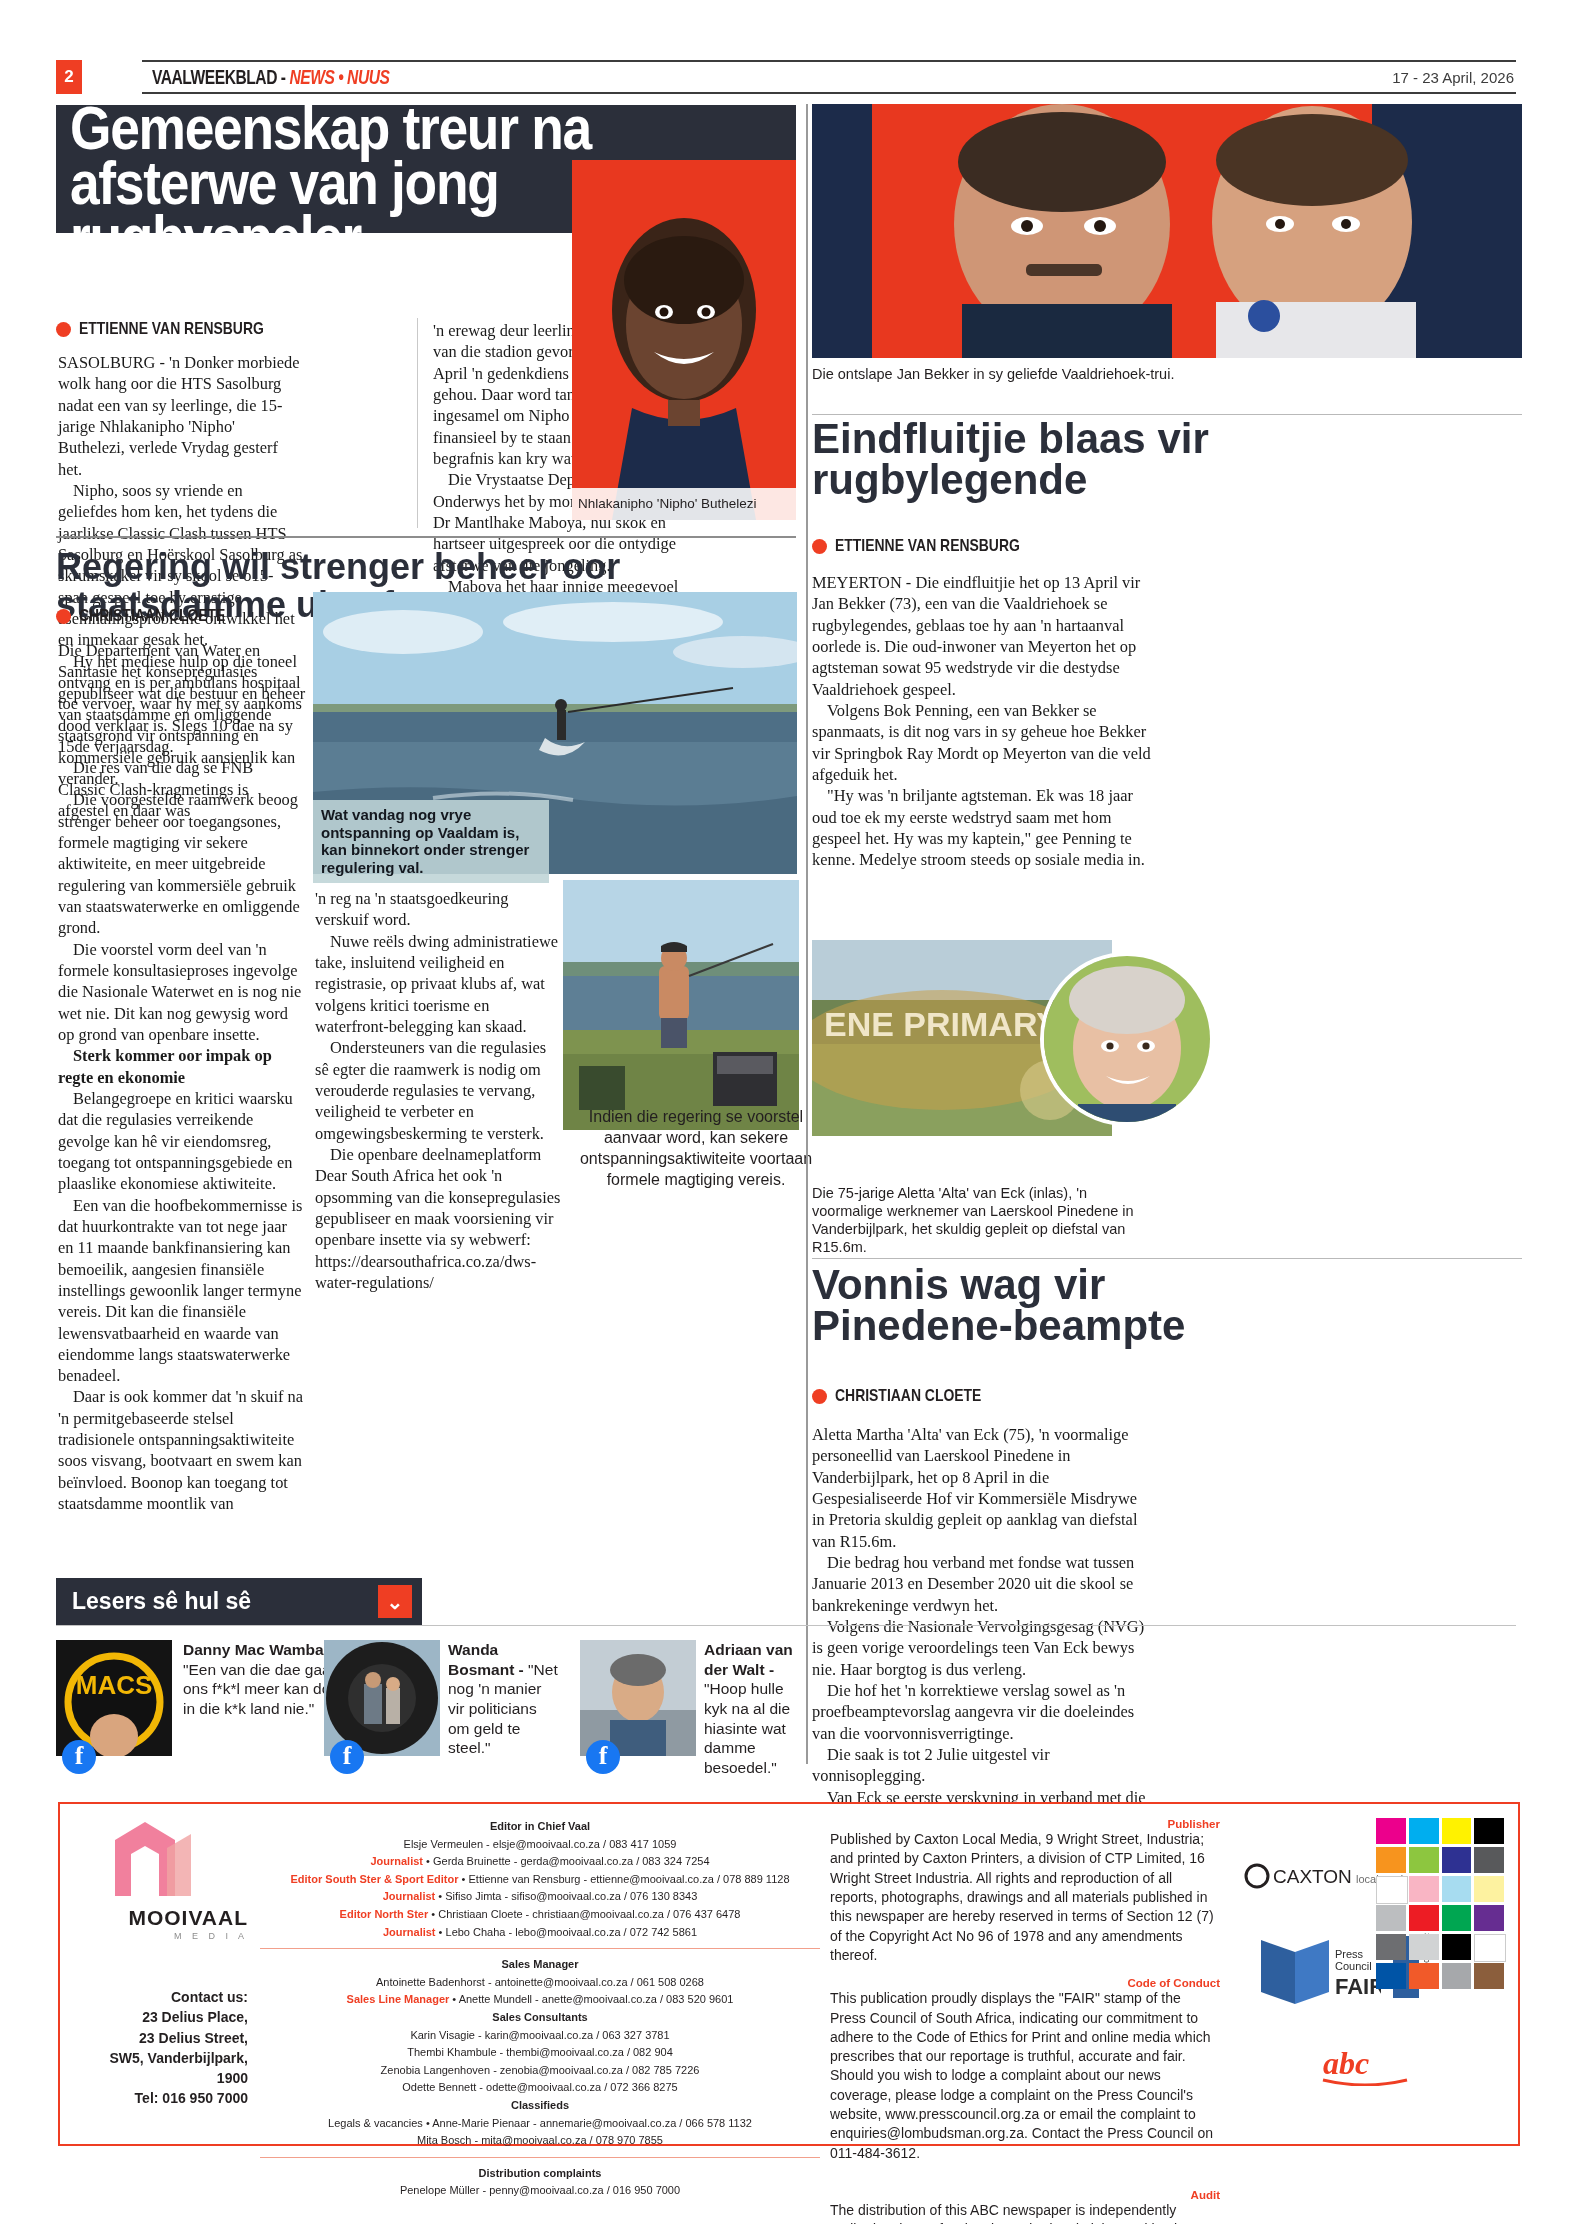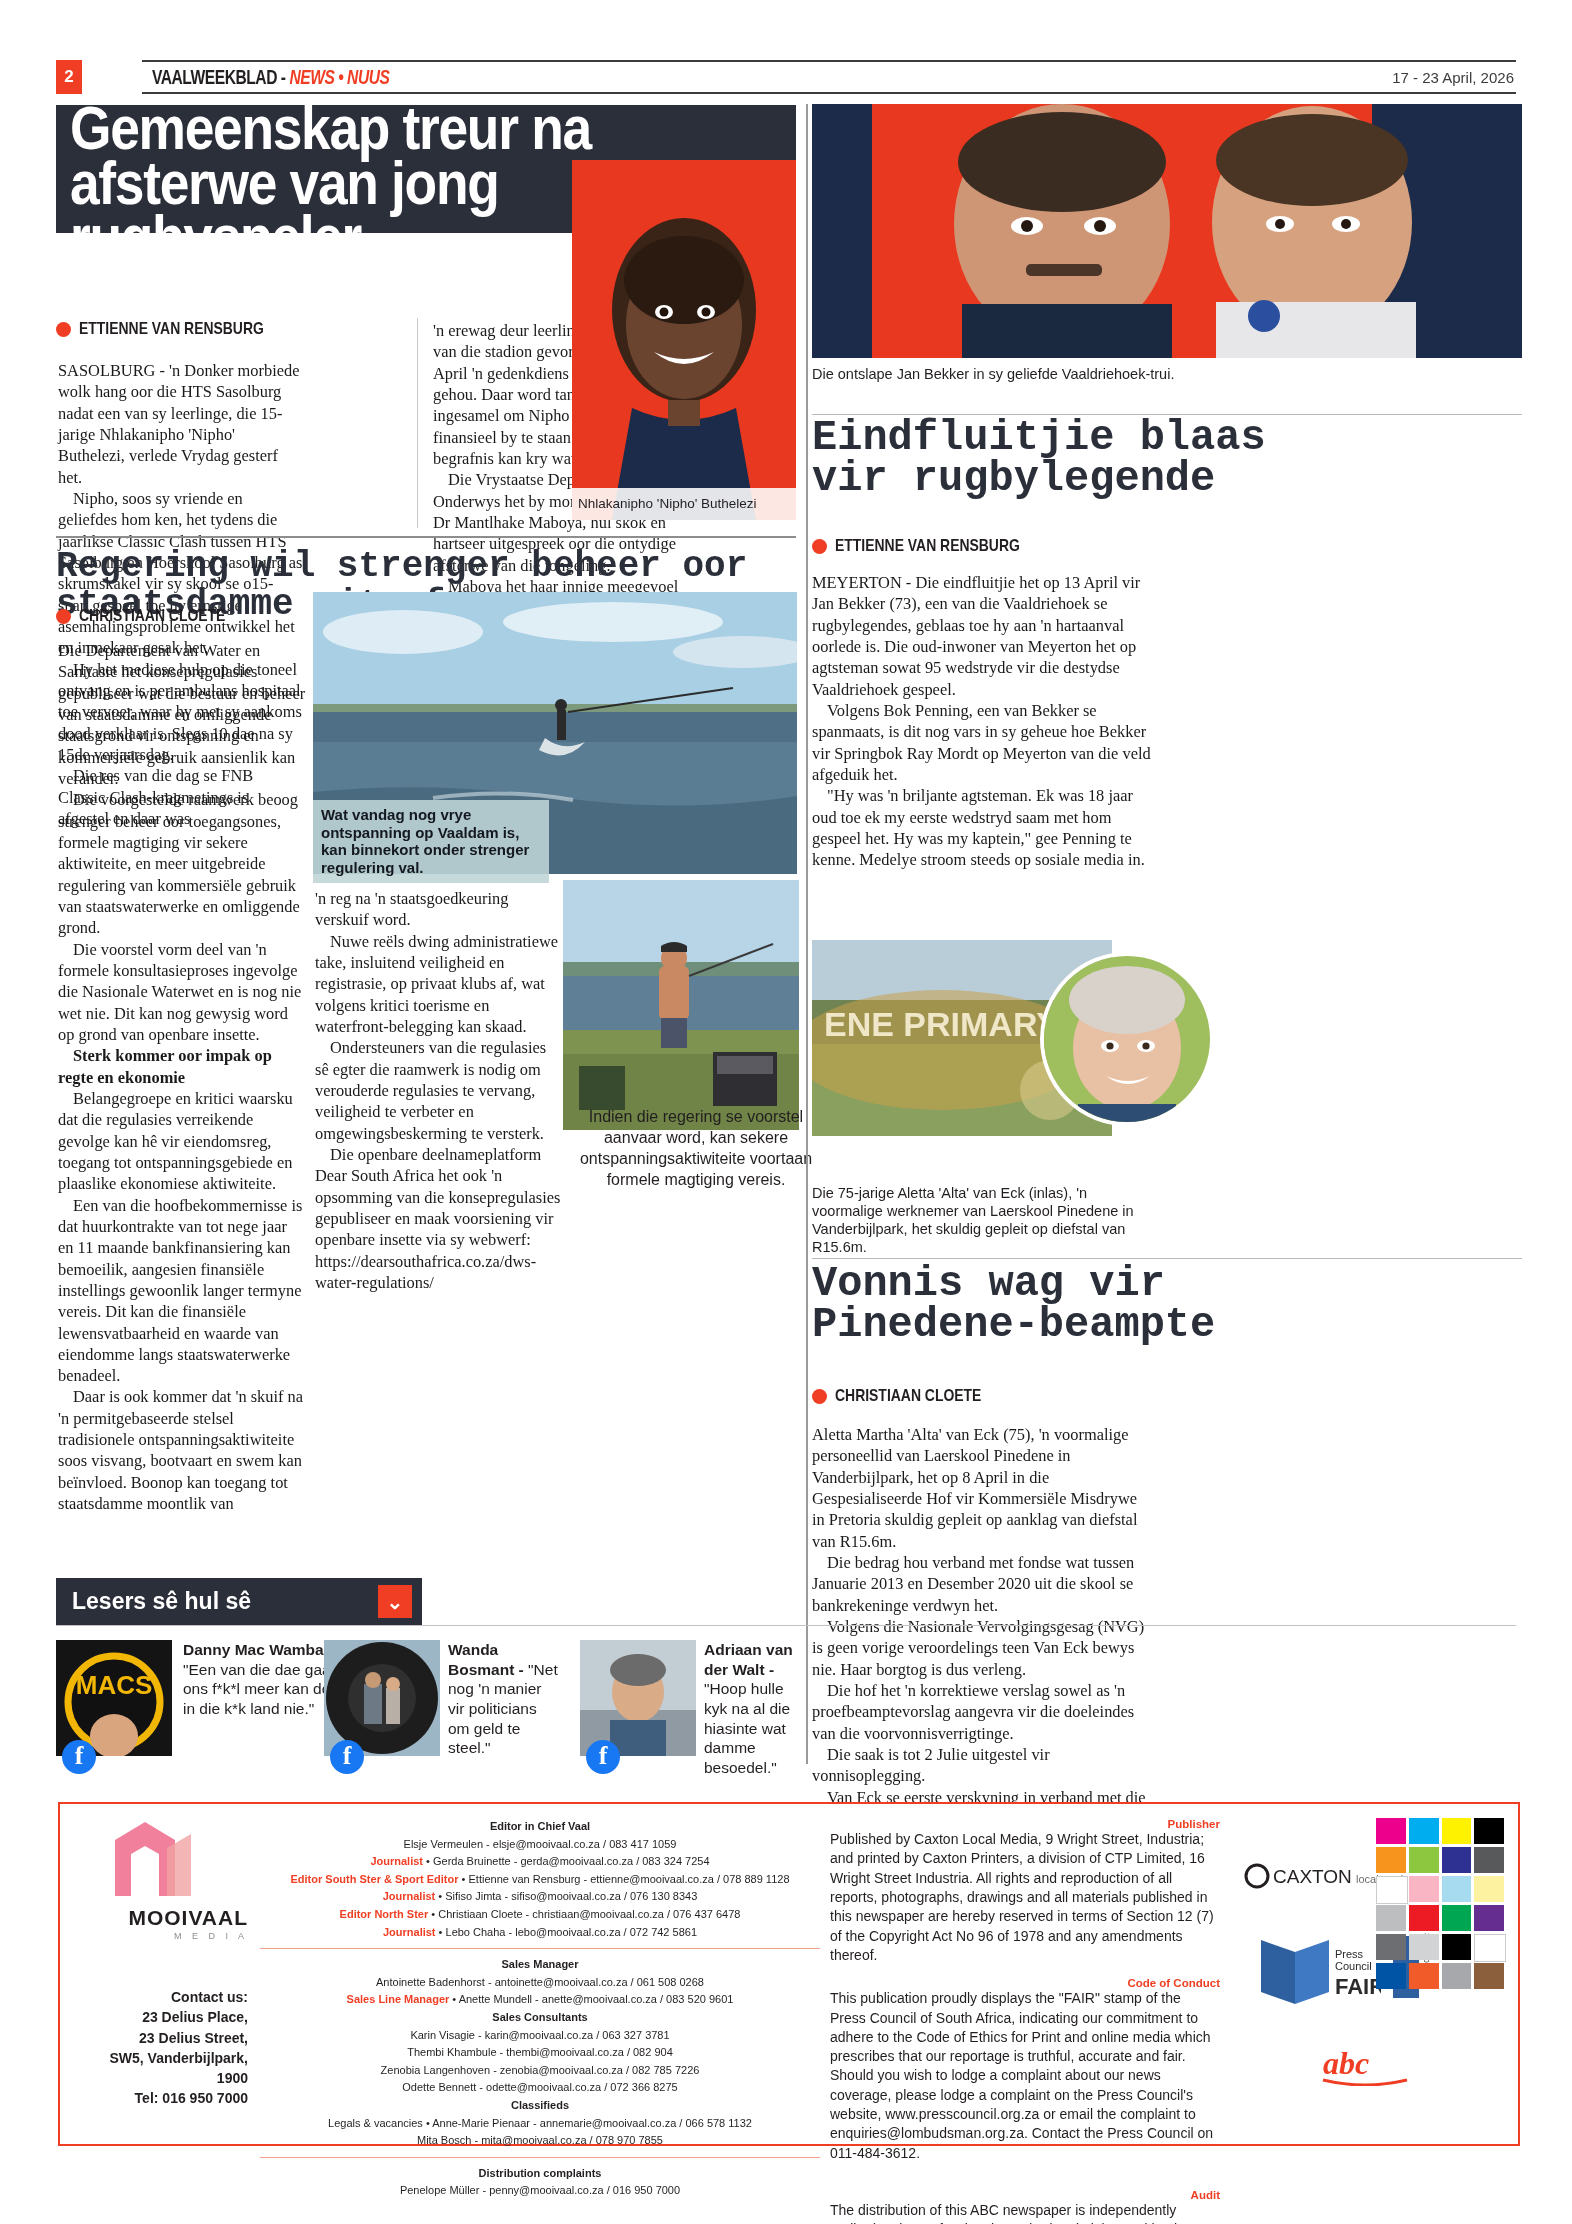--- a/index.html
+++ b/index.html
@@ -27,30 +27,30 @@
   
   .byline{display:flex;align-items:center;gap:8px;margin:6px 0 10px 0;}
   .byline .dot{width:15px;height:15px;border-radius:50%;background:#ef3e23;flex:0 0 auto;}
   .byline .nm{font-size:17px;font-weight:bold;letter-spacing:0px;transform:scaleX(0.82);
               transform-origin:left center;white-space:nowrap;}
   .body-serif{font-family:"Liberation Serif", serif;font-size:16.4px;line-height:1.30;text-align:left;color:#1a1a1a;}
   .body-serif p{margin:0;text-indent:15px;}
   .body-serif p.first{text-indent:0;}
   .body-sans{font-family:"Liberation Sans", sans-serif;font-size:16px;line-height:1.32;color:#231f20;}
   .body-sans p{margin:0 0 11px 0;}
-  .hl-sans{font-family:Liberation Mono, monospace;font-weight:bold;color:#2b2f3a;line-height:0.98;}
+  .hl-sans{font-family:Liberation Sans, sans-serif;font-weight:bold;color:#2b2f3a;line-height:0.98;}
   .cap{font-family:"Liberation Sans",sans-serif;font-size:14.5px;line-height:1.24;color:#231f20;}
 
   
   .a1-head{position:absolute;left:56px;top:105px;width:740px;height:128px;background:#2b2f3a;}
   .a1-head .t{position:absolute;left:14px;top:-4px;width:740px;color:#fff;font-weight:bold;
               font-size:62px;line-height:0.88;letter-spacing:-1.5px;transform:scaleX(0.86);transform-origin:left top;
               font-family:"Liberation Sans",sans-serif;}
   .a1-byline{position:absolute;left:56px;top:313px;}
-  .a1-c1{position:absolute;left:58px;top:352px;width:245px;margin-top:8px;}
+  .a1-c1{position:absolute;left:58px;top:352px;width:245px;}
   .a1-c2{position:absolute;left:433px;top:320px;width:258px;}
   .a1-photo{position:absolute;left:572px;top:160px;width:224px;height:360px;overflow:hidden;}
   .a1-photocap{position:absolute;left:572px;top:488px;width:224px;height:32px;background:rgba(255,255,255,.88);
                display:flex;align-items:center;padding-left:6px;font-size:13.5px;}
   .a1-divider{position:absolute;left:56px;top:536px;width:740px;border-top:2px solid #8d8d8d;}
   .vrule1{position:absolute;left:417px;top:318px;width:1px;height:210px;background:#c9c9c9;}
 
   
   .rail-v{position:absolute;left:806px;top:104px;width:2px;height:1660px;background:#9a9a9a;}
   .r1-photo{position:absolute;left:812px;top:104px;width:710px;height:254px;overflow:hidden;}

